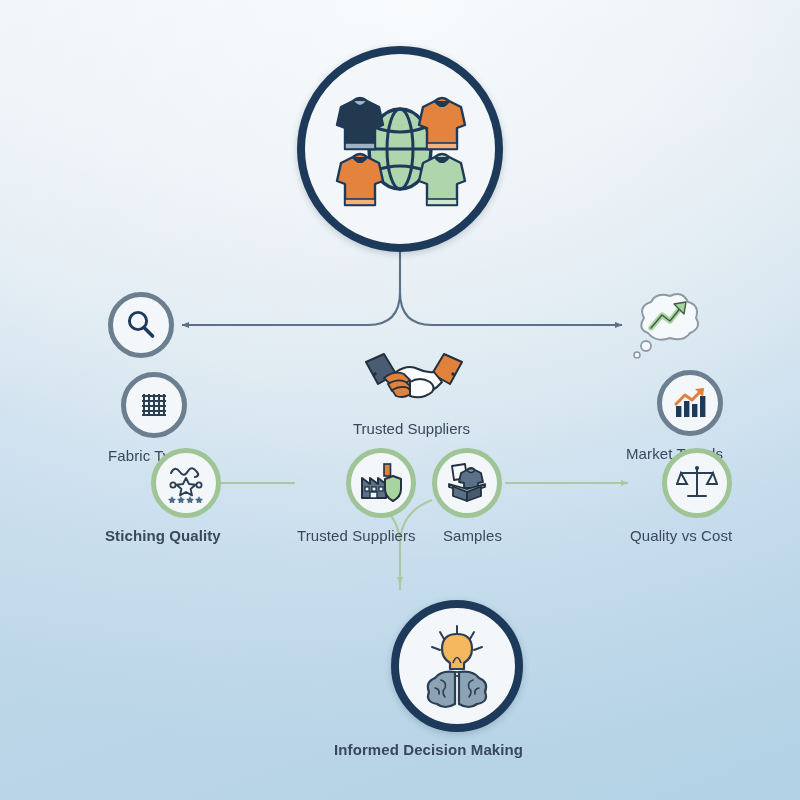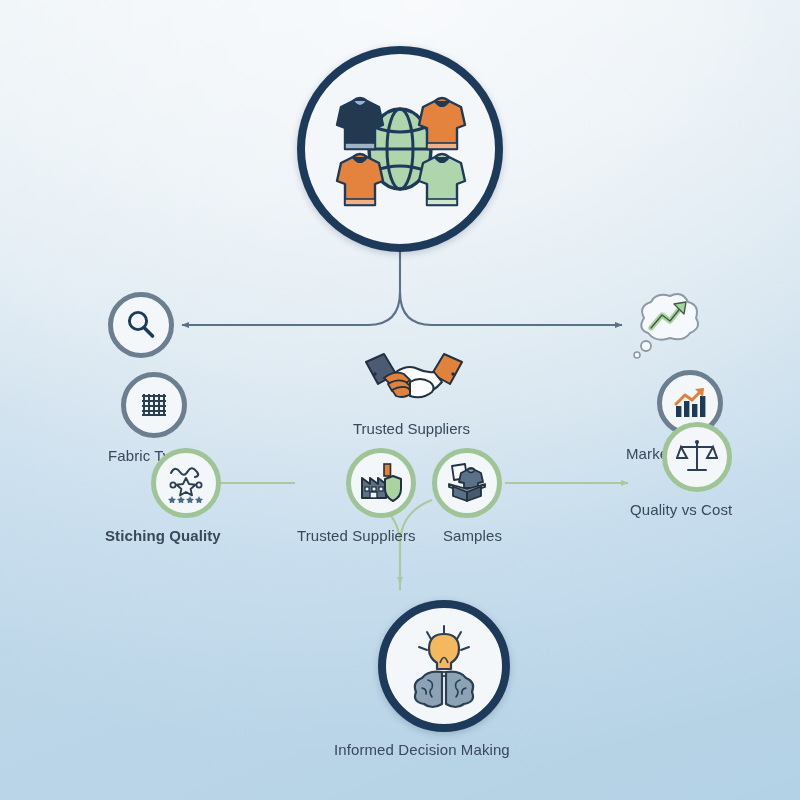--- a/index.html
+++ b/index.html
@@ -266,39 +266,39 @@
           <path d="M22,8 Q26,13 30,8" fill="#8ca2b5" stroke="#22303f" stroke-width="1.4"></path>
           <path d="M4,22 L22,27 L40,22 L40,25 L22,31 L4,25 Z" fill="#8ca2b5" stroke="#22303f" stroke-width="1.8" stroke-linejoin="round"></path>
           <path d="M8,24.5 L8,34 L22,39 L22,30 Z" fill="#5b7187" stroke="#22303f" stroke-width="1.8" stroke-linejoin="round"></path>
           <path d="M36,24.5 L36,34 L22,39 L22,30 Z" fill="#46596e" stroke="#22303f" stroke-width="1.8" stroke-linejoin="round"></path>
         </svg>
       </span>
     </div>
     <span class="node-label">Samples</span>
   </div>
 
-  <div class="node" style="left:630px; top:422px;">
+  <div class="node" style="left:630px; top:448px;">
     <div class="ring ring-green" style="width:70px;height:70px;">
       <span class="icon-wrap">
         <svg width="42" height="40" viewBox="0 0 42 40">
           <g stroke="#2b3f54" stroke-width="2" fill="none" stroke-linecap="round">
             <line x1="21" y1="5" x2="21" y2="32"></line>
             <line x1="5" y1="10" x2="37" y2="10"></line>
             <line x1="12" y1="33" x2="30" y2="33"></line>
             <path d="M5,10 L1,21 L11,21 Z"></path>
             <path d="M37,10 L31,21 L41,21 Z"></path>
           </g>
           <circle cx="21" cy="5" r="2.1" fill="#2b3f54"></circle>
         </svg>
       </span>
     </div>
     <span class="node-label">Quality vs Cost</span>
   </div>
 
-  <div class="node" style="left:334px; top:600px;">
+  <div class="node" style="left:334px; top:600px;font-weight:bold;">
     <div class="ring ring-hero" style="width:132px;height:132px;">
       <span class="icon-wrap">
         <svg width="92" height="92" viewBox="0 0 92 92">
           <g stroke="#2b3f54" stroke-width="2" stroke-linecap="round">
             <line x1="46" y1="6" x2="46" y2="14"></line>
             <line x1="29" y1="12" x2="33" y2="19"></line>
             <line x1="63" y1="12" x2="59" y2="19"></line>
             <line x1="21" y1="27" x2="29" y2="30"></line>
             <line x1="71" y1="27" x2="63" y2="30"></line>
           </g>

